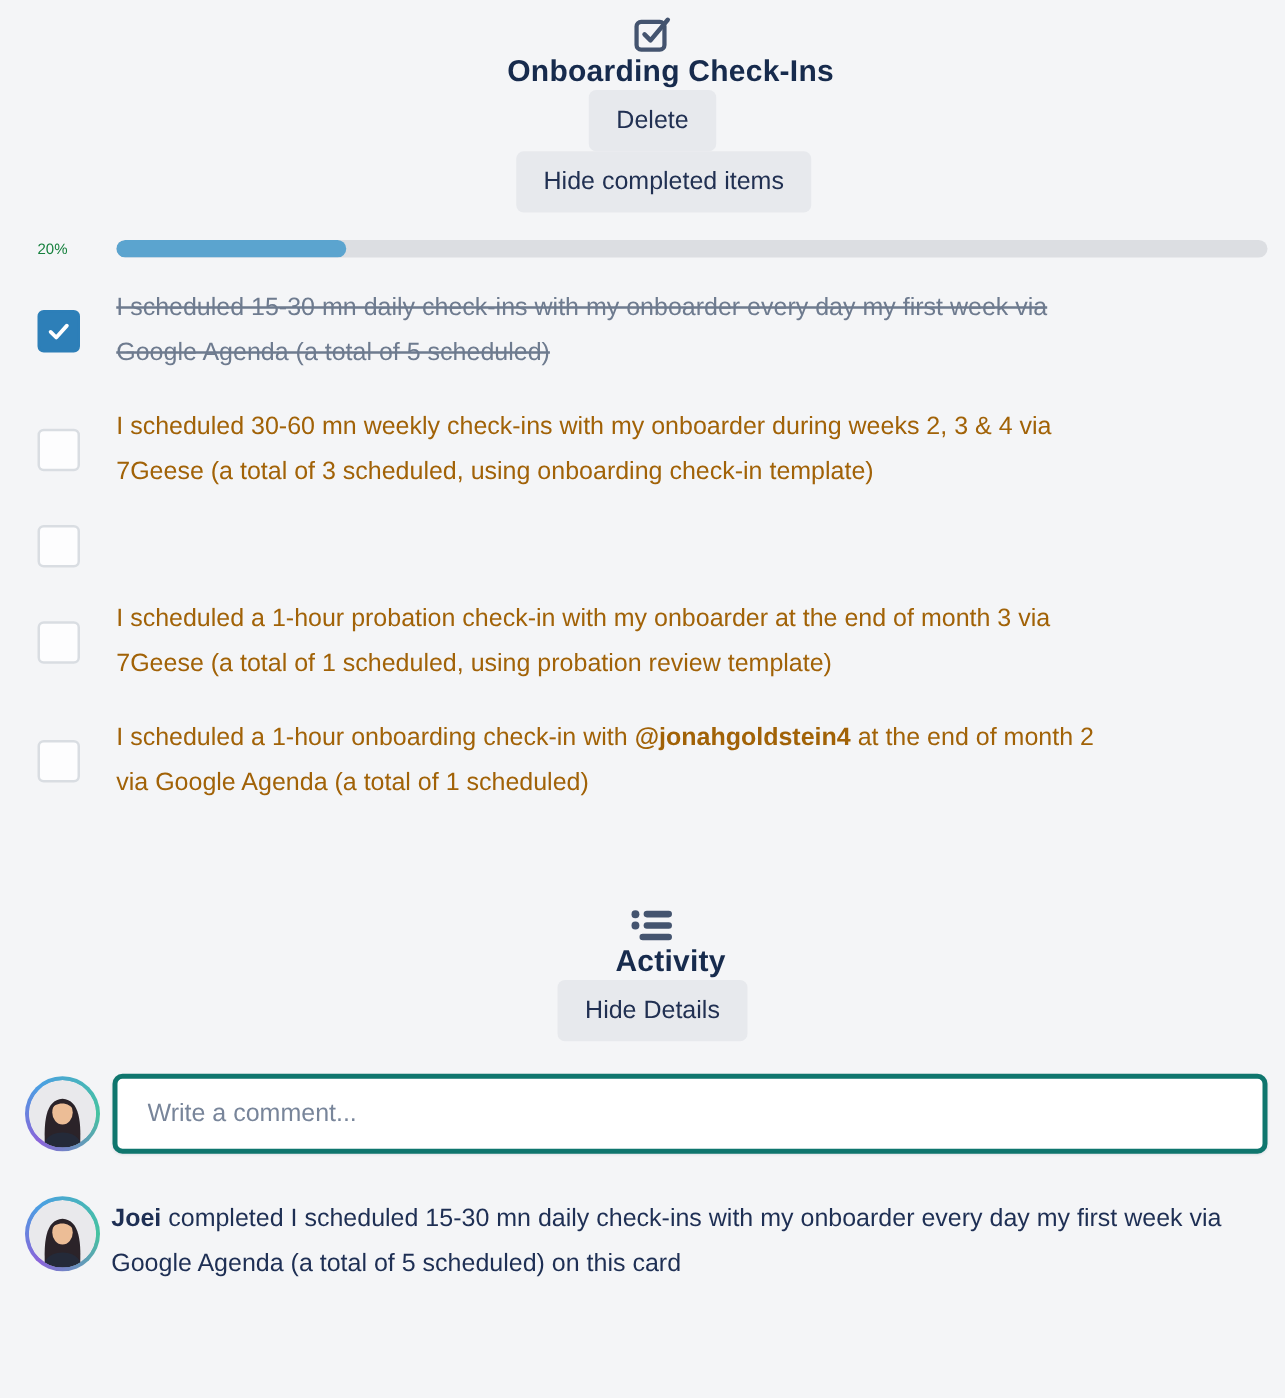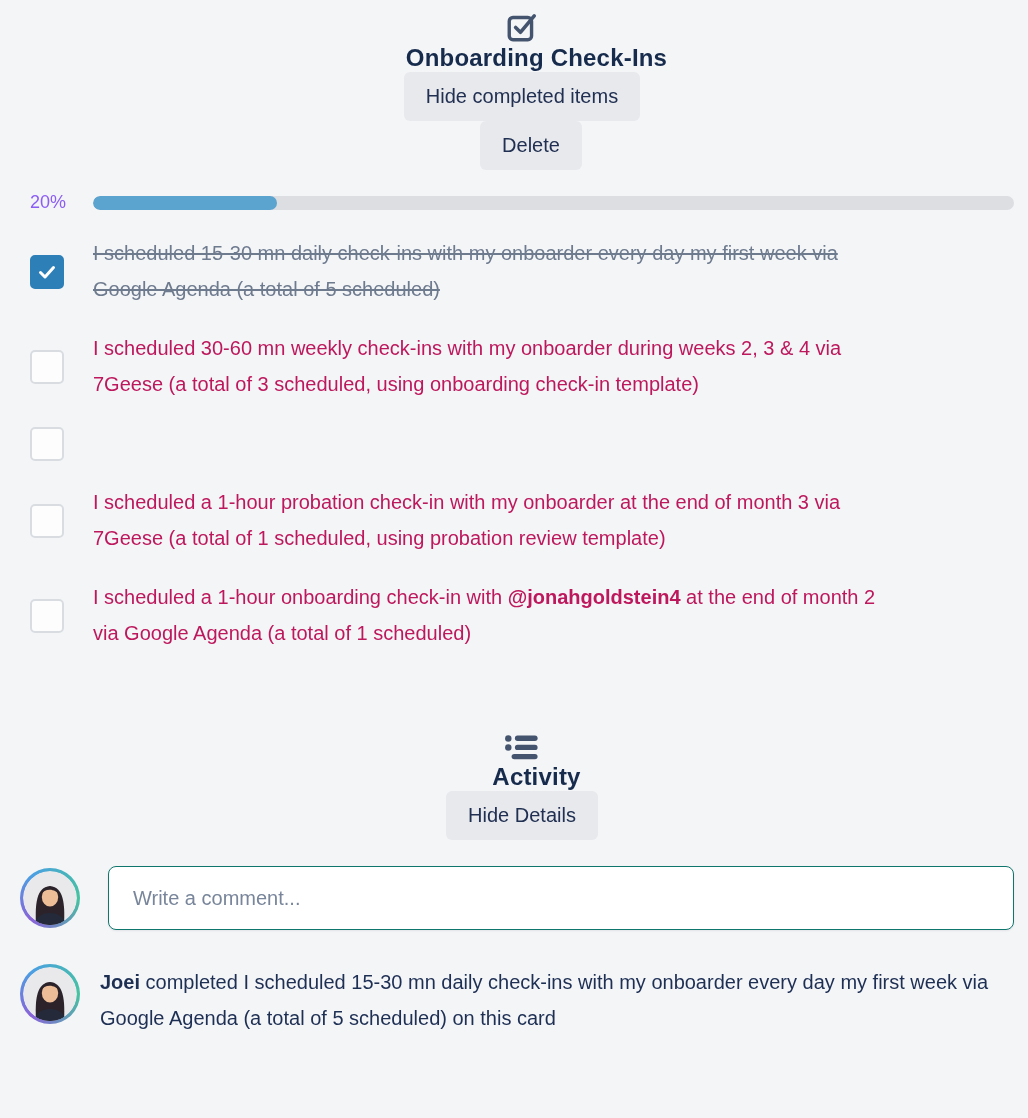--- a/index.html
+++ b/index.html
@@ -23,21 +23,21 @@
     font-size: 20px;
     color: #213052;
     padding: 13px 22px;
     cursor: pointer;
     white-space: nowrap;
   }
   .btn + .btn { margin-left: 18px; }
 
   
   .progress-row { display: flex; align-items: center; margin-top: 22px; }
-  .progress-label { width: 63px; flex: 0 0 63px; font-size: 18px; color: #8b5cf6; }
+  .progress-label { width: 63px; flex: 0 0 63px; font-size: 12px; color: #15803d; }
   .progress-track { flex: 1 1 auto; height: 14px; border-radius: 7px; background: #dcdee2; overflow: hidden; }
   .progress-fill { height: 100%; border-radius: 7px; width: 0; }
 
   
   .items { margin-top: 22px; }
   .item-row { display: flex; align-items: center; margin-bottom: 23px; }
   .cb {
     width: 34px; height: 34px; flex: 0 0 34px;
     margin-top: 2px;
     background: #fdfdfe;
@@ -45,21 +45,21 @@
     border-radius: 5px;
     cursor: pointer;
     display: flex; align-items: center; justify-content: center;
   }
   .cb.cb-on { background: #2d7fb8; border-color: #2d7fb8; }
   .cb svg { display: block; }
   .item-text {
     margin-left: 29px;
     font-size: 20px;
     line-height: 36px;
-    color: #be185d;
+    color: #a16207;
     max-width: 790px;
     cursor: pointer;
   }
   .item-text.done {
     color: #6e7b8f;
     text-decoration: line-through;
     text-decoration-thickness: 2px;
   }
   .add-item { margin-left: 63px; margin-top: 7px; }
 
@@ -69,55 +69,55 @@
   .avatar {
     width: 60px; height: 60px; flex: 0 0 60px;
     border-radius: 50%;
     padding: 3px;
     cursor: pointer;
   }
   .avatar svg { display: block; border-radius: 50%; }
   .comment-row { margin-top: 26px; align-items: center; }
   .comment-input {
     flex: 1 1 auto;
-    margin-left: 28px;
+    margin-left: 10px;
     height: 64px;
-    border: 1px solid #0f766e;
+    border: 4px solid #0f766e;
     border-radius: 8px;
     background: #ffffff;
     box-shadow: 0 1px 2px rgba(9,30,66,.08);
     font-family: "Liberation Sans", sans-serif;
     font-size: 20px;
     color: #1e2f54;
     padding: 12px 24px;
     outline: none;
   }
   .comment-input::placeholder { color: #78859a; }
   .entry-row { margin-top: 34px; }
-  .entry-body { margin-left: 20px; }
+  .entry-body { margin-left: 9px; }
   .entry-text { font-size: 20px; line-height: 36px; color: #1e2f54; max-width: 900px; }
   .entry-text b { font-weight: 700; }
   .entry-meta { font-size: 17px; color: #6b778c; margin-top: 8px; }
 </style>
 </head>
 <body>
 
 <div class="page">
 
   <div class="checklist-section">
     <div class="section-header">
       <span class="hdr-icon">
         <svg width="34" height="34" viewBox="0 0 32 32" fill="none">
           <rect x="4" y="7" width="21" height="21" rx="3.5" stroke="#44546f" stroke-width="3.2"></rect>
           <path d="M10 16.5 L14.5 21 L27.5 5.5" stroke="#44546f" stroke-width="3.4" stroke-linecap="round" stroke-linejoin="round" fill="none"></path>
         </svg>
       </span>
       <h2 class="hdr-title">Onboarding Check-Ins</h2>
+      <button class="btn">Delete</button>
       <button class="btn">Hide completed items</button>
-      <button class="btn">Delete</button>
     </div>
 
     <div class="progress-row">
       <span class="progress-label">20%</span>
       <div class="progress-track">
         <div class="progress-fill" id="progress-fill" style="width: 20%; background: rgb(91, 164, 207);"></div>
       </div>
     </div>
 
     <div class="items" id="checklist-items">

